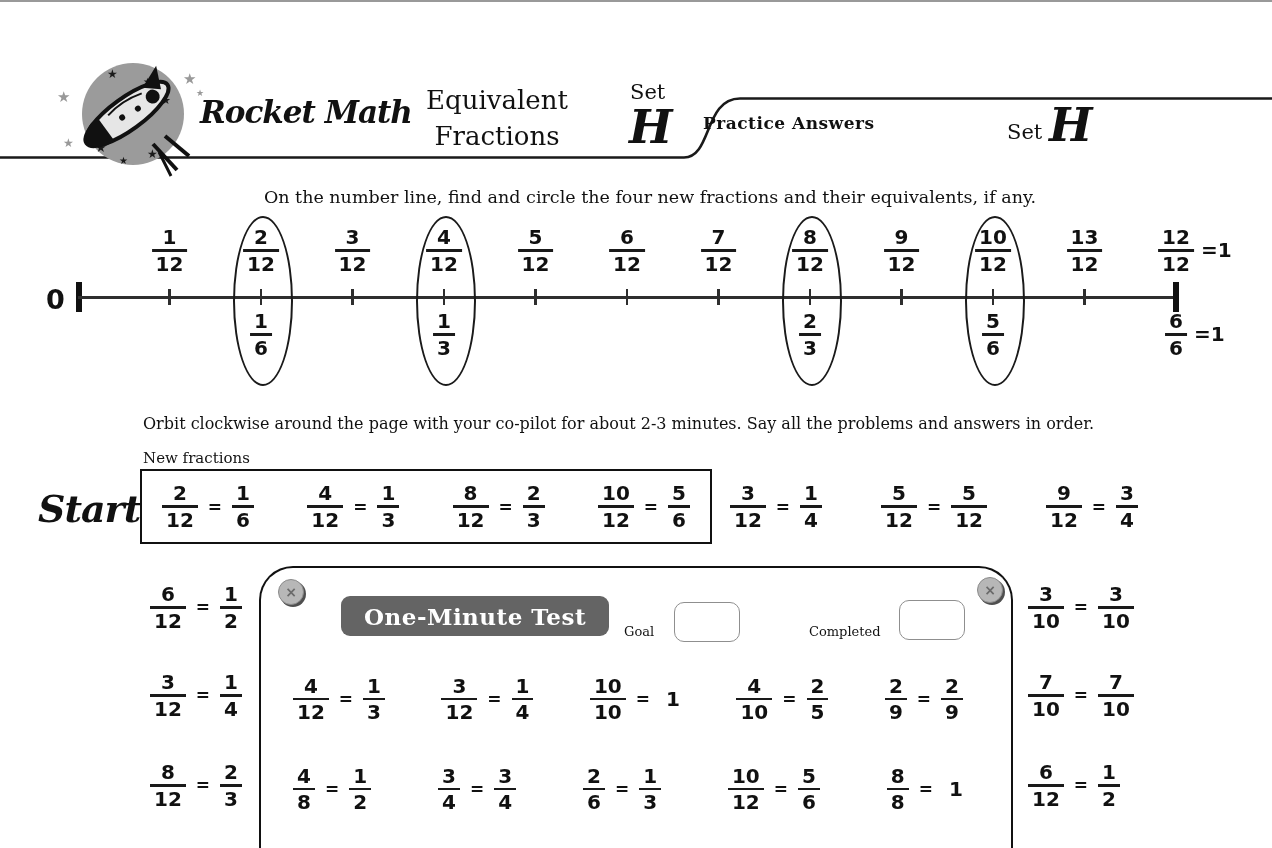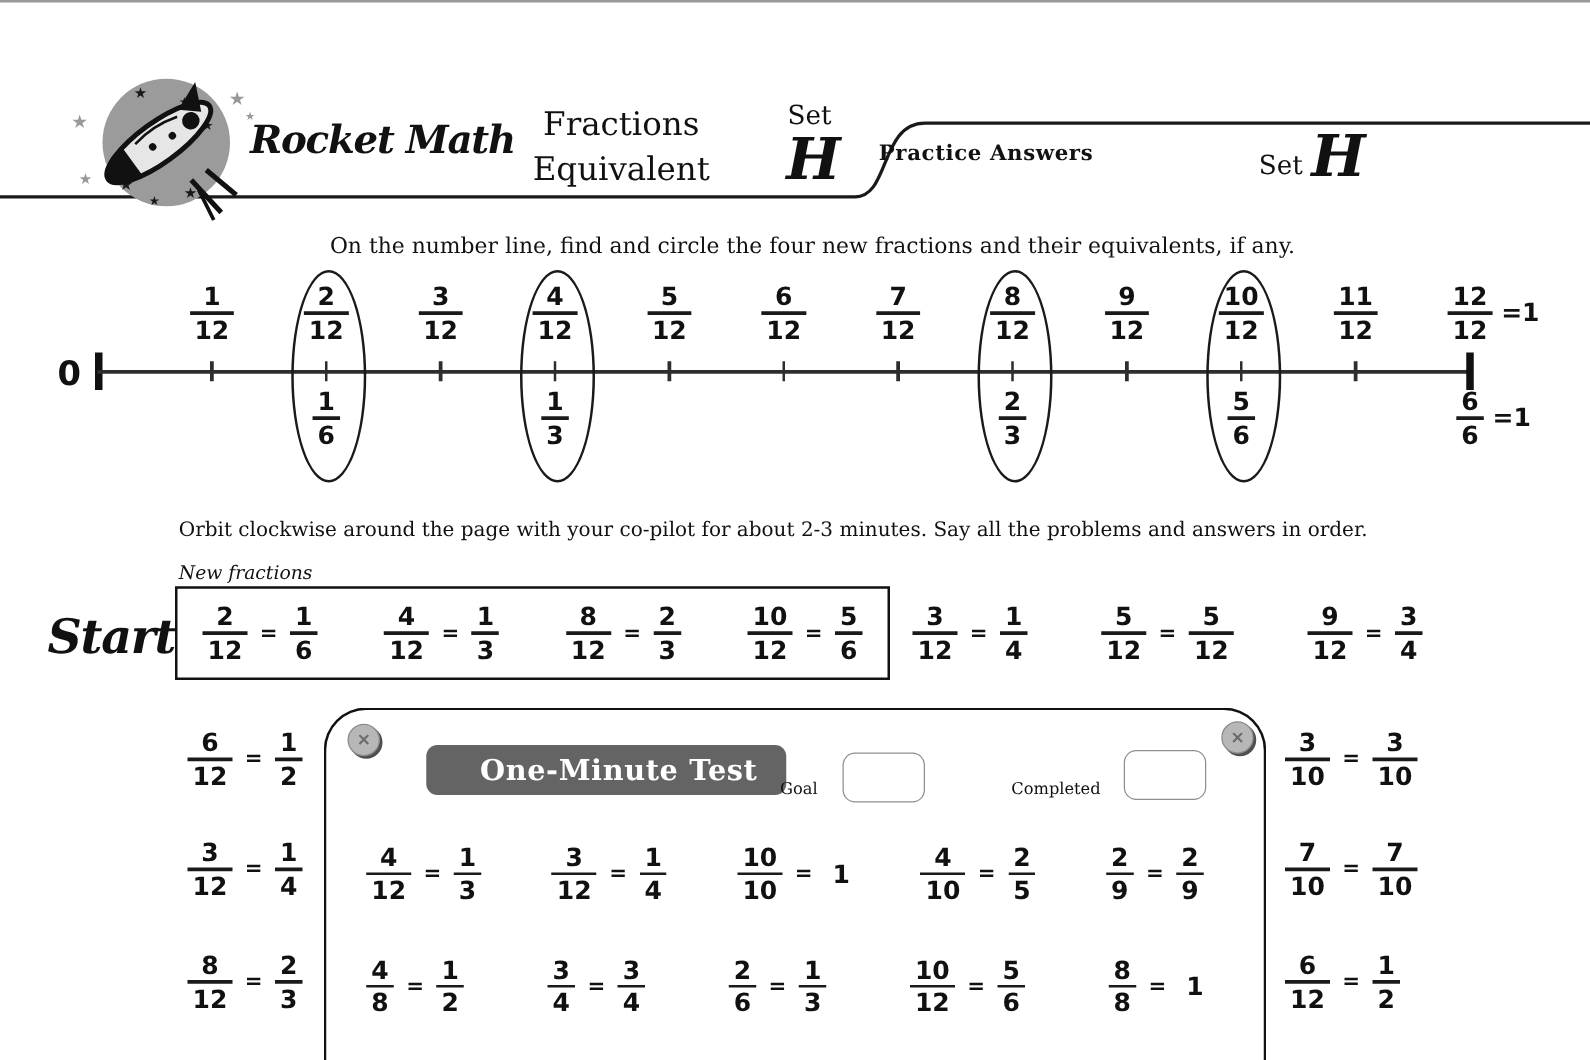--- a/index.html
+++ b/index.html
@@ -32,21 +32,21 @@
   .fbar{align-self:stretch;height:2.6px;background:#1a1a1a;margin:1px 0;}
   .fnum,.fden{padding:0 4px;}
   .nl-fr{position:absolute;transform:translateX(-50%);}
   .nl-top{top:16px;}
   .nl-bot{top:100px;}
   .nl-suffix{position:absolute;left:100%;margin-left:7px;top:50%;transform:translateY(-50%);
              font-family:"DejaVu Sans",sans-serif;font-weight:bold;font-size:20px;white-space:nowrap;}
   .nl-ellipse{position:absolute;top:6px;width:56px;height:166px;border:2px solid #1a1a1a;border-radius:50%;}
   
   #orbit-text{left:143px;top:414px;font-size:16px;width:1100px;}
-  #new-fractions{left:143px;top:449px;font-size:15px;font-style:italic;}
+  #new-fractions{left:143px;top:449px;font-size:15px;}
   #start-label{left:38px;top:486px;font-size:38px;font-weight:bold;font-style:italic;letter-spacing:-1px;}
   
   .prob{display:inline-flex;align-items:center;gap:10px;}
   .eq{font-family:"DejaVu Sans",sans-serif;font-weight:bold;font-size:17px;}
   .whole{font-family:"DejaVu Sans",sans-serif;font-weight:bold;font-size:20px;margin-left:6px;}
   #start-box{left:140px;top:469px;width:572px;height:75px;border:2px solid #111;
              display:flex;align-items:center;justify-content:space-between;padding:0 20px;box-sizing:border-box;}
   #row1-right{left:730px;top:469px;width:408px;height:75px;
               display:flex;align-items:center;justify-content:space-between;}
   .col-prob{position:absolute;}
@@ -55,21 +55,21 @@
             border:2.5px solid #111;border-bottom:none;border-radius:34px 34px 0 0;}
   .close-btn{position:absolute;width:26px;height:26px;border-radius:50%;background:#b7b7b7;
              border:1.5px solid #8a8a8a;box-shadow:2px 2px 0 #4f4f4f;
              display:flex;align-items:center;justify-content:center;
              font-family:"DejaVu Sans",sans-serif;font-size:14px;font-weight:bold;color:#6a6a6a;line-height:1;
              box-sizing:border-box;cursor:default;}
   #close-left{left:17px;top:11px;}
   #close-right{right:8px;top:9px;}
   #test-title{position:absolute;left:80px;top:28px;width:268px;height:40px;background:#646464;border-radius:9px;
               color:#fff;font-size:23px;font-weight:bold;display:flex;align-items:center;justify-content:center;
-              letter-spacing:.5px;padding-left:20px;}
+              letter-spacing:.5px;}
   .field-label{position:absolute;font-size:13px;}
   #goal-label{left:363px;top:56px;}
   #completed-label{left:548px;top:56px;}
   .write-box{position:absolute;width:64px;height:38px;border:1.5px solid #8f8f8f;border-radius:10px;background:#fff;}
   #goal-box{left:413px;top:34px;}
   #completed-box{left:638px;top:32px;}
   .test-row{position:absolute;left:0;right:0;display:flex;align-items:center;
             justify-content:space-between;padding:0 48px 0 32px;height:62px;}
   #test-row-1{top:100px;}
   #test-row-2{top:190px;}
@@ -104,22 +104,22 @@
     <circle cx="84" cy="64" r="3" fill="#111"></circle>
     <circle cx="103" cy="63" r="7" fill="#111"></circle>
   </g>
   <line x1="98" y1="92" x2="122" y2="118" stroke="#111" stroke-width="4"></line>
   <line x1="110" y1="84" x2="134" y2="104" stroke="#111" stroke-width="4"></line>
   <line x1="104" y1="100" x2="116" y2="124" stroke="#111" stroke-width="3"></line>
 </svg>
 
 <div class="abs" id="brand">Rocket Math</div>
 <div class="abs" id="ws-title">
+  <div>Equivalent</div>
   <div>Fractions</div>
-  <div>Equivalent</div>
 </div>
 <div class="abs" id="set-label">Set</div>
 <div class="abs" id="set-letter">H</div>
 <div class="abs" id="answers-title">Practice Answers</div>
 <div class="abs" id="answers-set-label">Set</div>
 <div class="abs" id="answers-set-letter">H</div>
 
 <div class="abs" id="nl-instruction">On the number line, find and circle the four new fractions and their equivalents, if any.</div>
 <div class="abs" id="numberline">
   <span class="nl-zero">0</span>
@@ -205,21 +205,21 @@
         <span class="fbar"></span>
         <span class="fden">12</span>
       </span></div>
     <div class="nl-fr nl-bot" style="left: 993px;"><span class="frac">
         <span class="fnum">5</span>
         <span class="fbar"></span>
         <span class="fden">6</span>
       </span></div>
     <div class="nl-tick" style="left: 1083.25px;"></div>
     <div class="nl-fr nl-top" style="left: 1084.5px;"><span class="frac">
-        <span class="fnum">11</span>
+        <span class="fnum">13</span>
         <span class="fbar"></span>
         <span class="fden">12</span>
       </span></div>
     <div class="nl-tick big" style="left: 1173px;"></div>
     <div class="nl-fr nl-top" style="left: 1176px;"><span class="frac">
         <span class="fnum">12</span>
         <span class="fbar"></span>
         <span class="fden">12</span>
       </span><span class="nl-suffix">=1</span></div>
     <div class="nl-fr nl-bot" style="left: 1176px;"><span class="frac">

